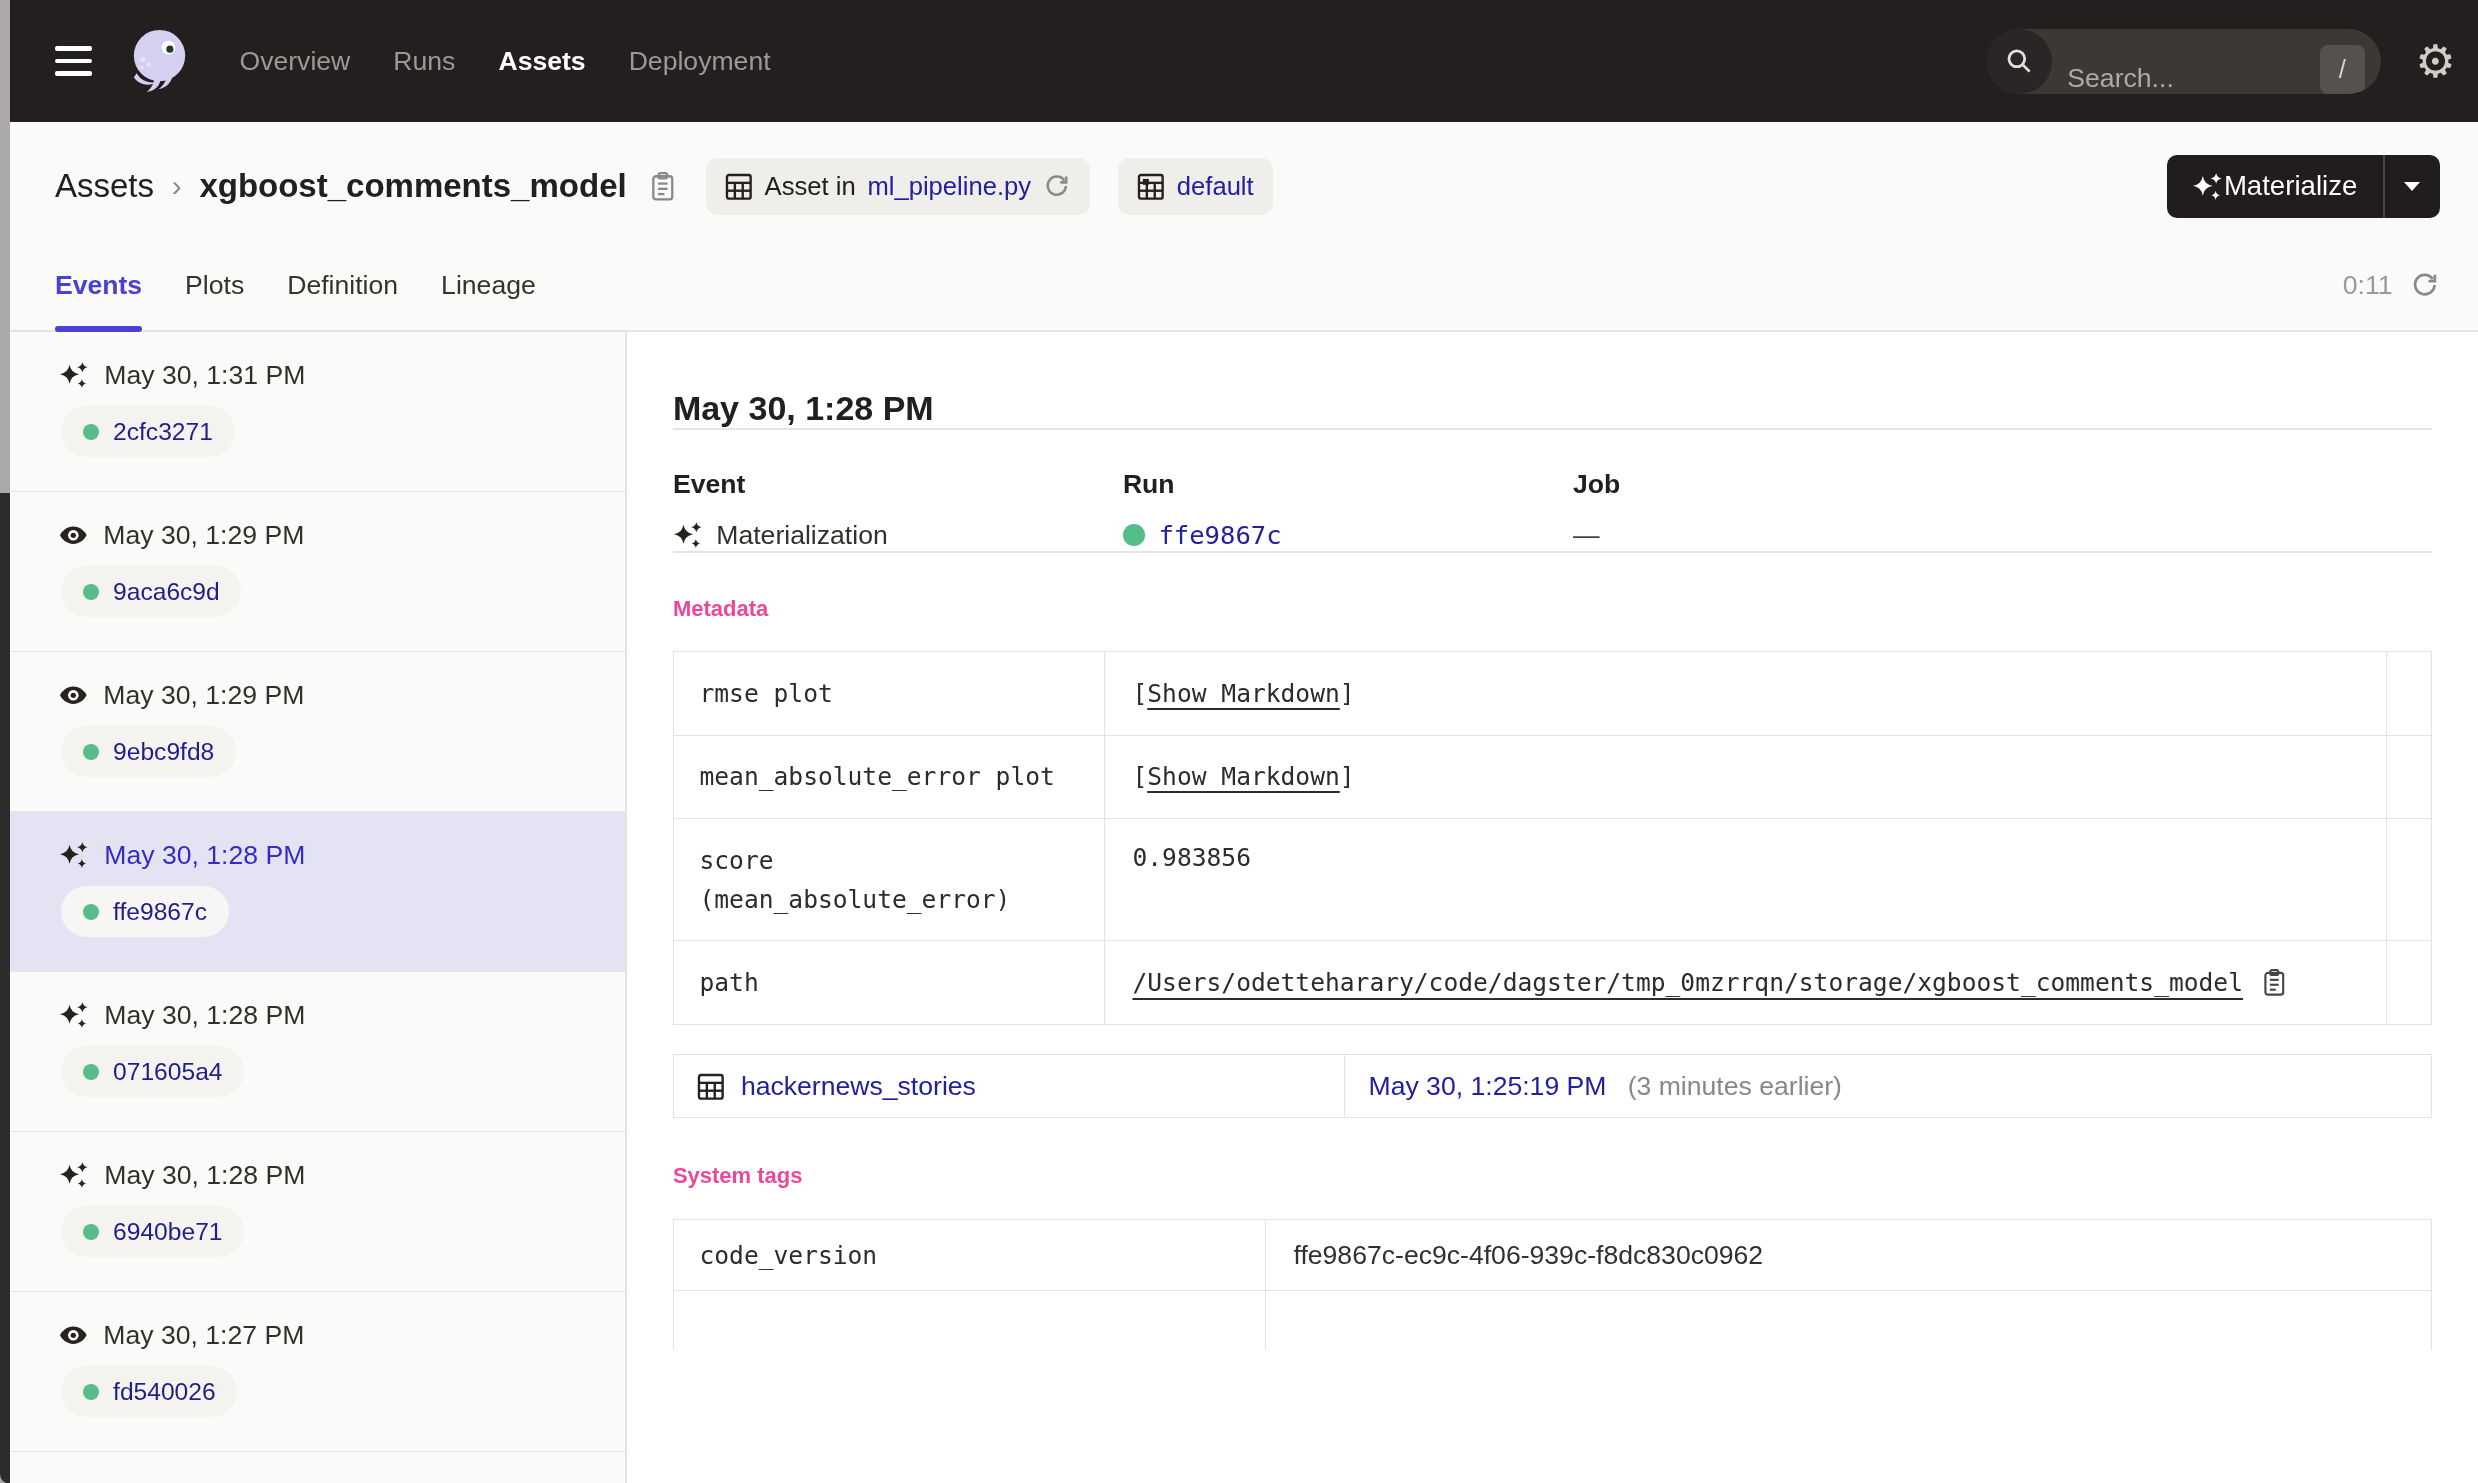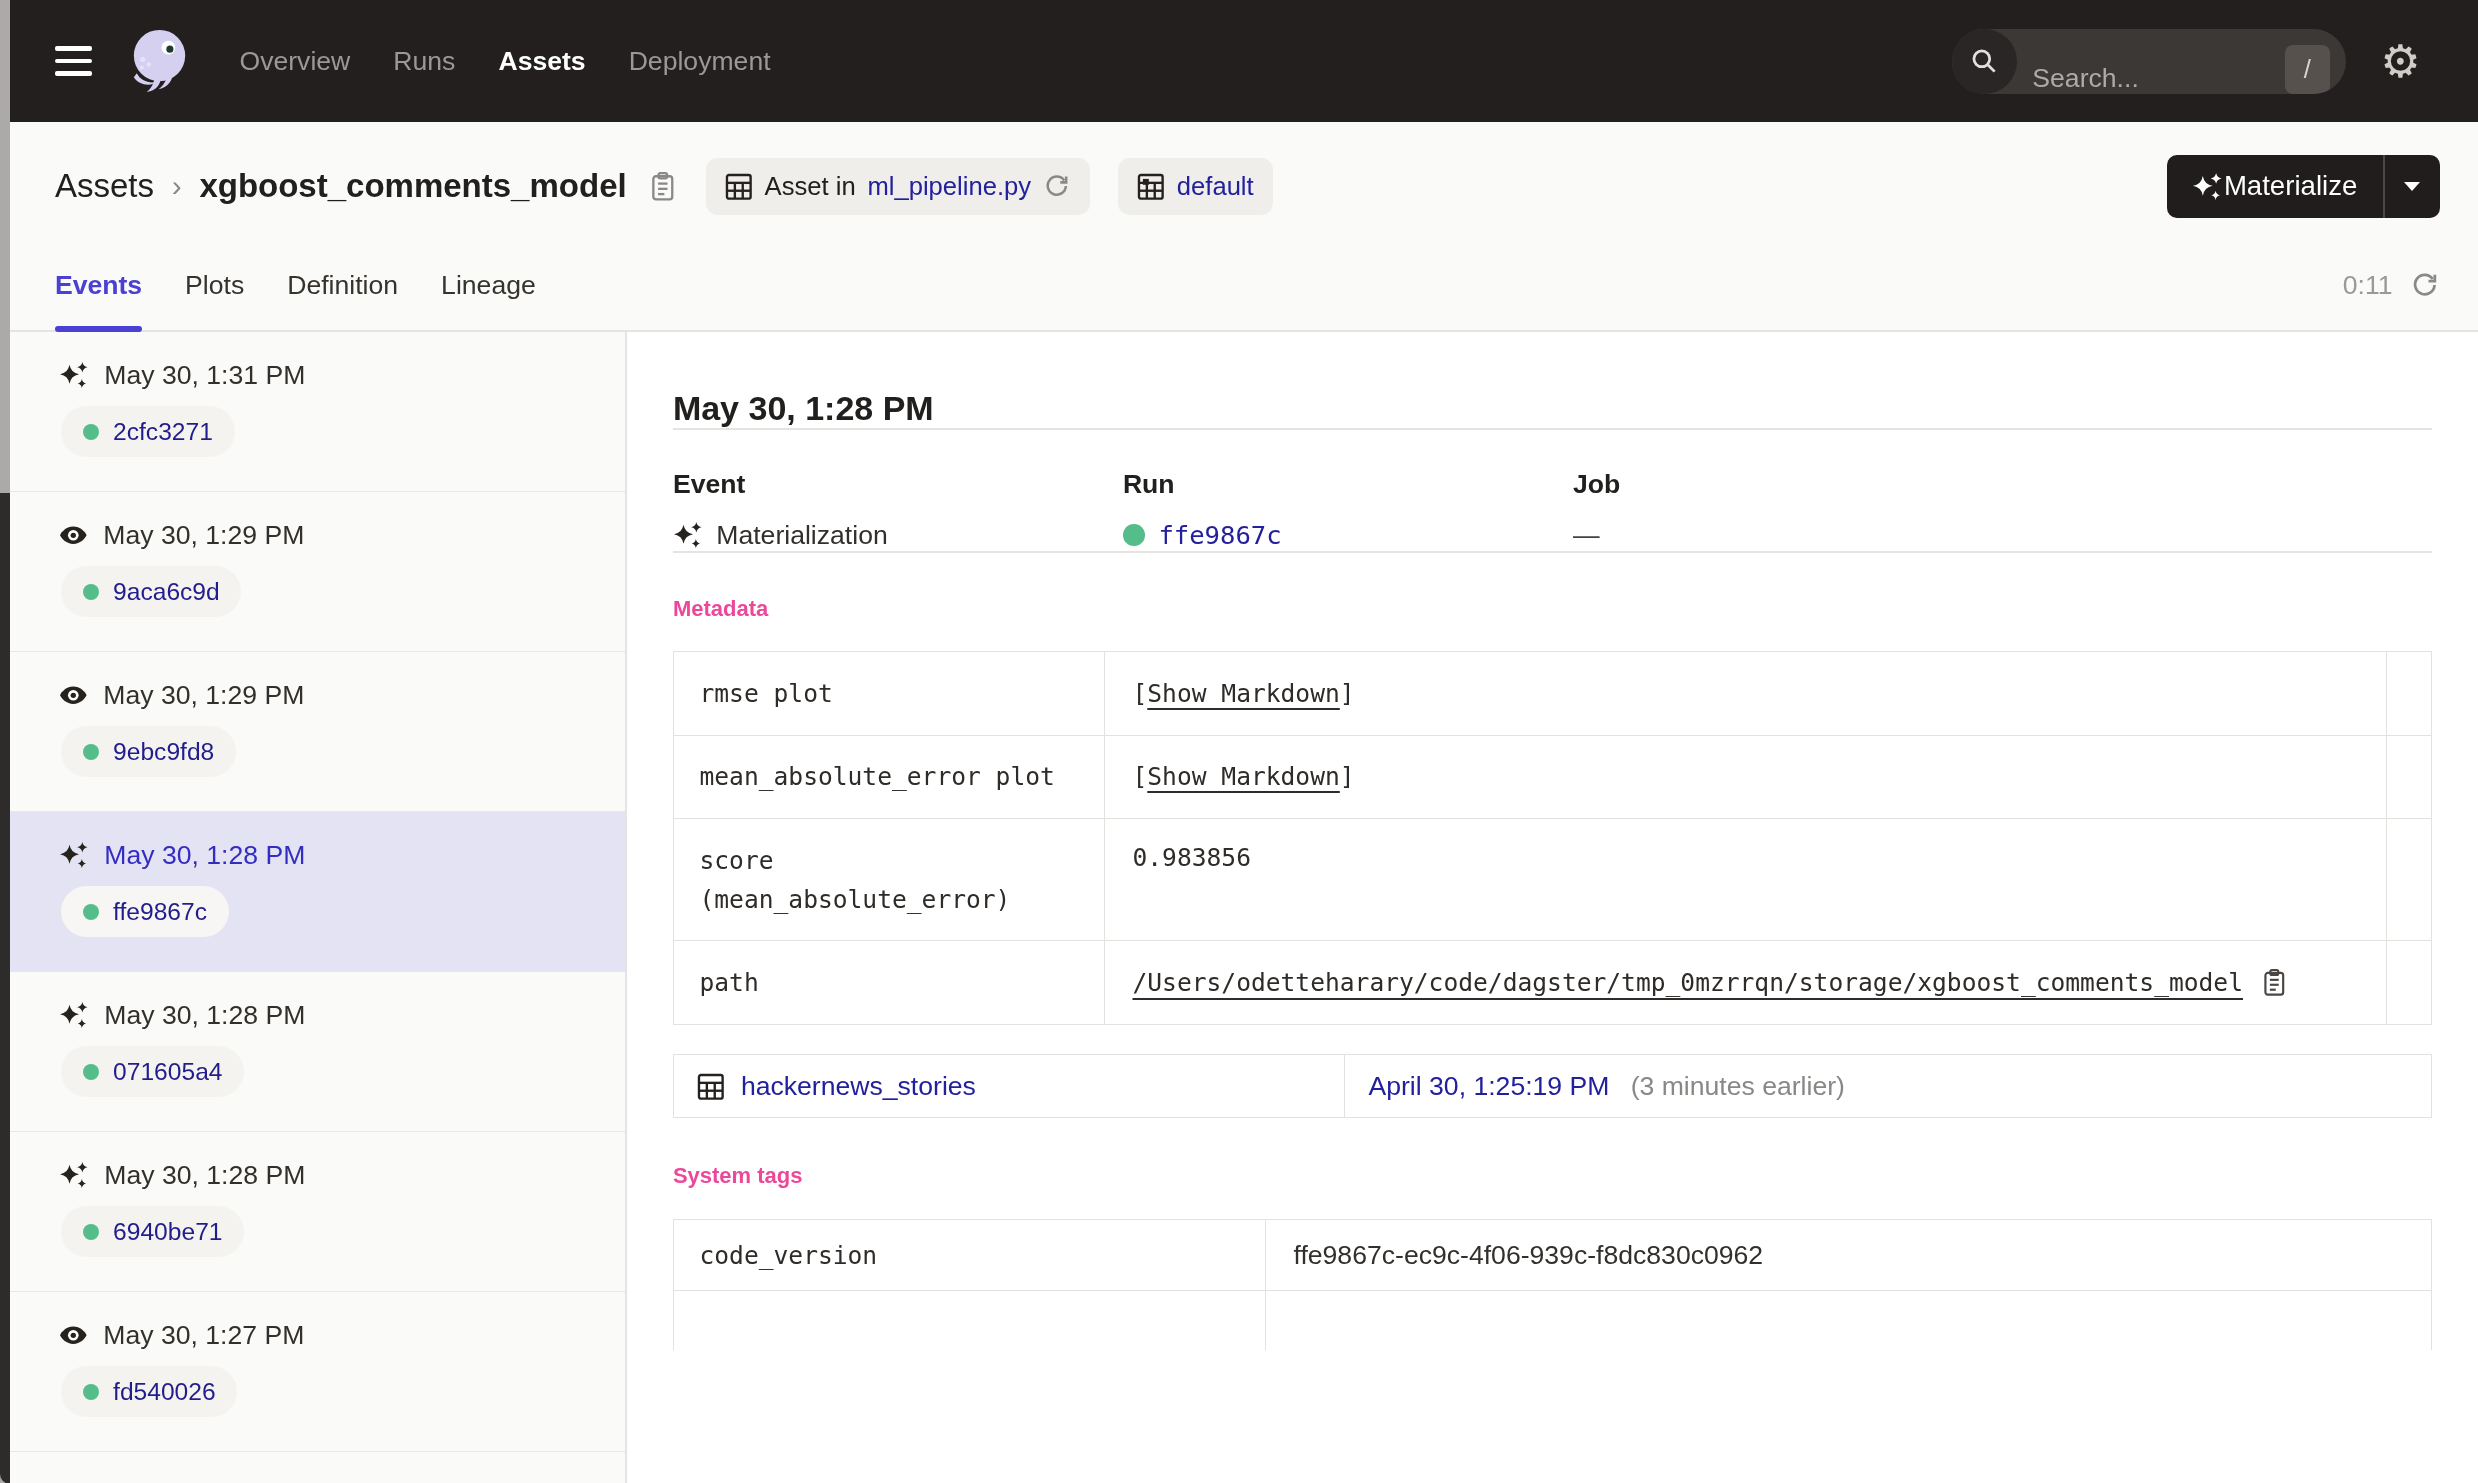--- a/index.html
+++ b/index.html
@@ -6,21 +6,21 @@
   html,body { width:2478px; height:1484px; overflow:hidden; }
   body { font-family:"Liberation Sans", sans-serif; background:#FAFAF8; position:relative; }
 
   
   .edge-strip { position:absolute; left:0; top:0; width:9.9px; height:1484px; background:#ACAAA8; z-index:0; }
   .edge-strip .dark { position:absolute; left:0; top:493px; width:9.9px; height:991px; background:#2E2C2A; border-bottom-left-radius:9.9px; }
 
   .app { position:absolute; left:9.9px; top:0; width:2469px; height:1484px; display:flex; flex-direction:column; }
 
   
-  .topnav { height:122px; background:#231F1F; display:flex; align-items:center; flex:0 0 auto; padding:0 58px 0 45px; }
+  .topnav { height:122px; background:#231F1F; display:flex; align-items:center; flex:0 0 auto; padding:0 23px 0 45px; }
   .hamburger { width:37px; display:flex; flex-direction:column; gap:7.9px; cursor:pointer; }
   .hamburger span { display:block; height:4.9px; background:#FFFFFF; border-radius:2px; }
   .logo { width:79px; height:79px; margin-left:29.6px; }
   .nav-links { display:flex; align-items:center; gap:43px; margin-left:39px; font-size:26.6px; }
   .nav-link { color:#9B9896; cursor:pointer; }
   .nav-link.active { color:#FFFFFF; font-weight:700; }
   .nav-right { margin-left:auto; display:flex; align-items:center; gap:35px; }
   .searchbox { width:394px; height:65px; background:#3C3836; border-radius:33px; display:flex; align-items:flex-end; overflow:hidden; }
   .search-circle { width:65px; height:65px; border-radius:50%; background:#2A2625; display:flex; align-items:center; justify-content:center; flex:0 0 auto; }
   .search-placeholder { color:#ADAAA7; font-size:26.6px; margin-left:15.8px; flex:1; }
@@ -461,21 +461,21 @@
             <span class="src-asset">
               <span class="icon">
                 <svg width="27.6" height="27.6" viewBox="0 0 28 28" stroke="#24211E">
                       <use href="#def-grid"></use>
                     </svg>
               </span>
               <span>hackernews_stories</span>
             </span>
           </td>
           <td class="src-time">
-            <span class="t-link">April 30, 1:25:19 PM</span>
+            <span class="t-link">May 30, 1:25:19 PM</span>
             <span class="t-rel">(3 minutes earlier)</span>
           </td>
         </tr>
       </tbody>
         </table>
 
       <div class="section-heading mt-sys">System tags</div>
 
       <table class="sys">
         <tbody>

